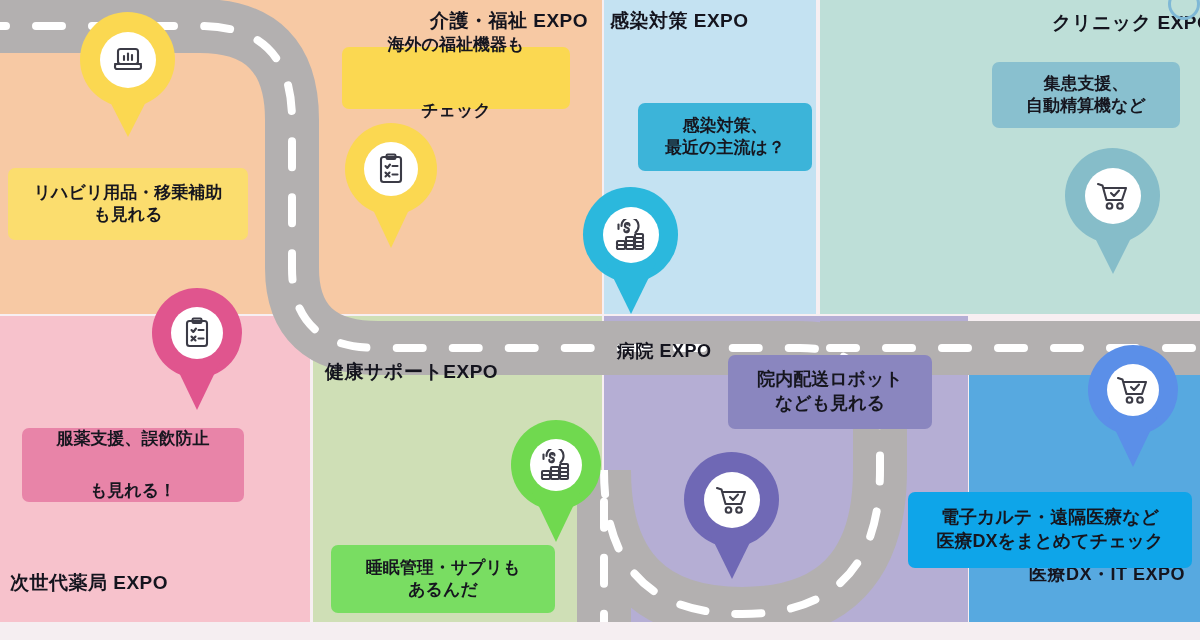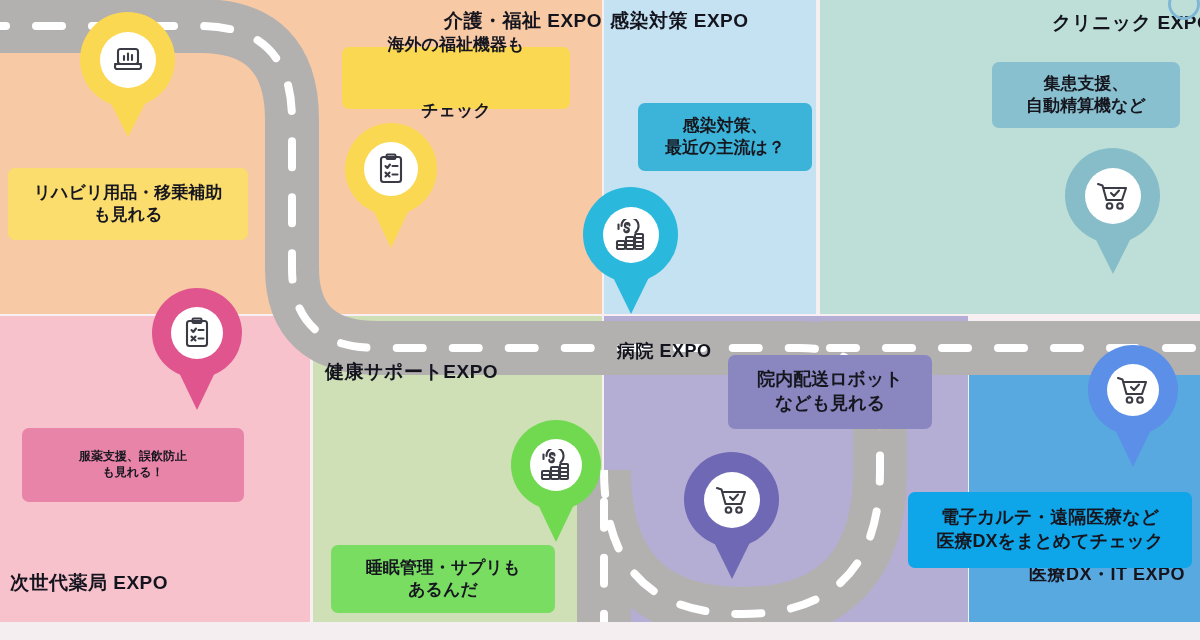--- a/index.html
+++ b/index.html
@@ -68,21 +68,21 @@
       <path d="M 880 430 L 1240 430" fill="none" stroke="#b3b0b0" stroke-width="54" stroke-linecap="butt" opacity="0"></path>
       <path d="M 820 348 L 1240 348" fill="none" stroke="#b3b0b0" stroke-width="54" stroke-linecap="butt"></path>
     </g>
     <g>
       <path d="M -20 26 L 200 26 Q 292 26 292 120 L 292 268 Q 292 348 378 348 L 800 348 Q 880 348 880 430 L 880 470 Q 880 614 742 614 Q 604 614 604 470 L 604 700" fill="none" stroke="#ffffff" stroke-width="8" stroke-linecap="round" stroke-dasharray="26 30"></path>
       <path d="M 830 348 L 1240 348" fill="none" stroke="#ffffff" stroke-width="8" stroke-linecap="round" stroke-dasharray="26 30"></path>
     </g>
   </svg>
 
   <div id="labels-layer">
-      <div class="zone-label" style="left: 444px; top: 8px; font-size: 19px;">介護・福祉 EXPO</div>
+      <div class="zone-label" style="left: 430px; top: 8px; font-size: 19px;">介護・福祉 EXPO</div>
       <div class="zone-label" style="left: 610px; top: 8px; font-size: 19px;">感染対策 EXPO</div>
       <div class="zone-label" style="left: 1052px; top: 10px; font-size: 19px;">クリニック EXPO</div>
       <div class="zone-label" style="left: 10px; top: 570px; font-size: 19px;">次世代薬局 EXPO</div>
       <div class="zone-label" style="left: 325px; top: 359px; font-size: 19px;">健康サポートEXPO</div>
       <div class="zone-label" style="left: 617px; top: 339px; font-size: 18px;">病院 EXPO</div>
       <div class="zone-label" style="left: 1029px; top: 562px; font-size: 18px;">医療DX・IT EXPO</div>
     </div>
 
   <div id="bubbles-layer">
       <div class="bubble" style="left: 8px; top: 168px; width: 240px; height: 72px; background: rgb(251, 221, 110); font-size: 17px; text-align: right;">
@@ -94,21 +94,21 @@
         <span>チェック</span>
       </div>
       <div class="bubble" style="left: 638px; top: 103px; width: 174px; height: 68px; background: rgb(60, 180, 217); font-size: 17px;">
         <span>感染対策、</span>
         <span>最近の主流は？</span>
       </div>
       <div class="bubble" style="left: 992px; top: 62px; width: 188px; height: 66px; background: rgb(137, 192, 207); font-size: 17px;">
         <span>集患支援、</span>
         <span>自動精算機など</span>
       </div>
-      <div class="bubble" style="left: 22px; top: 428px; width: 222px; height: 74px; background: rgb(232, 132, 168); font-size: 12px;">
+      <div class="bubble" style="left: 22px; top: 428px; width: 222px; height: 74px; background: rgb(232, 132, 168); font-size: 17px; justify-content: space-between;">
         <span>服薬支援、誤飲防止</span>
         <span>も見れる！</span>
       </div>
       <div class="bubble" style="left: 331px; top: 545px; width: 224px; height: 68px; background: rgb(121, 221, 98); font-size: 17px;">
         <span>睡眠管理・サプリも</span>
         <span>あるんだ</span>
       </div>
       <div class="bubble" style="left: 728px; top: 355px; width: 204px; height: 74px; background: rgb(138, 134, 191); font-size: 18px; font-family: Liberation Serif, serif;">
         <span>院内配送ロボット</span>
         <span>なども見れる</span>

